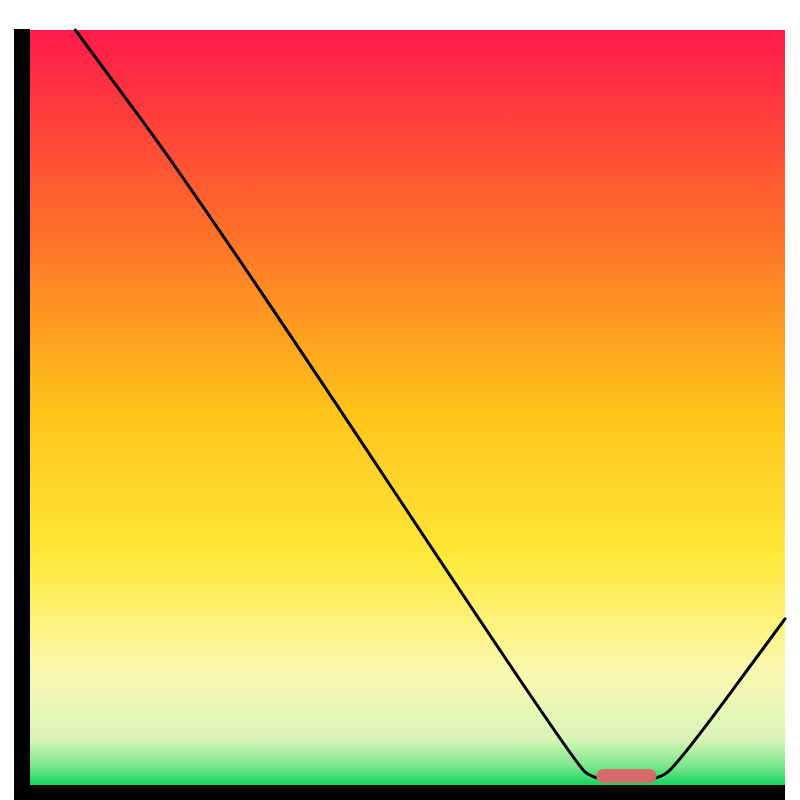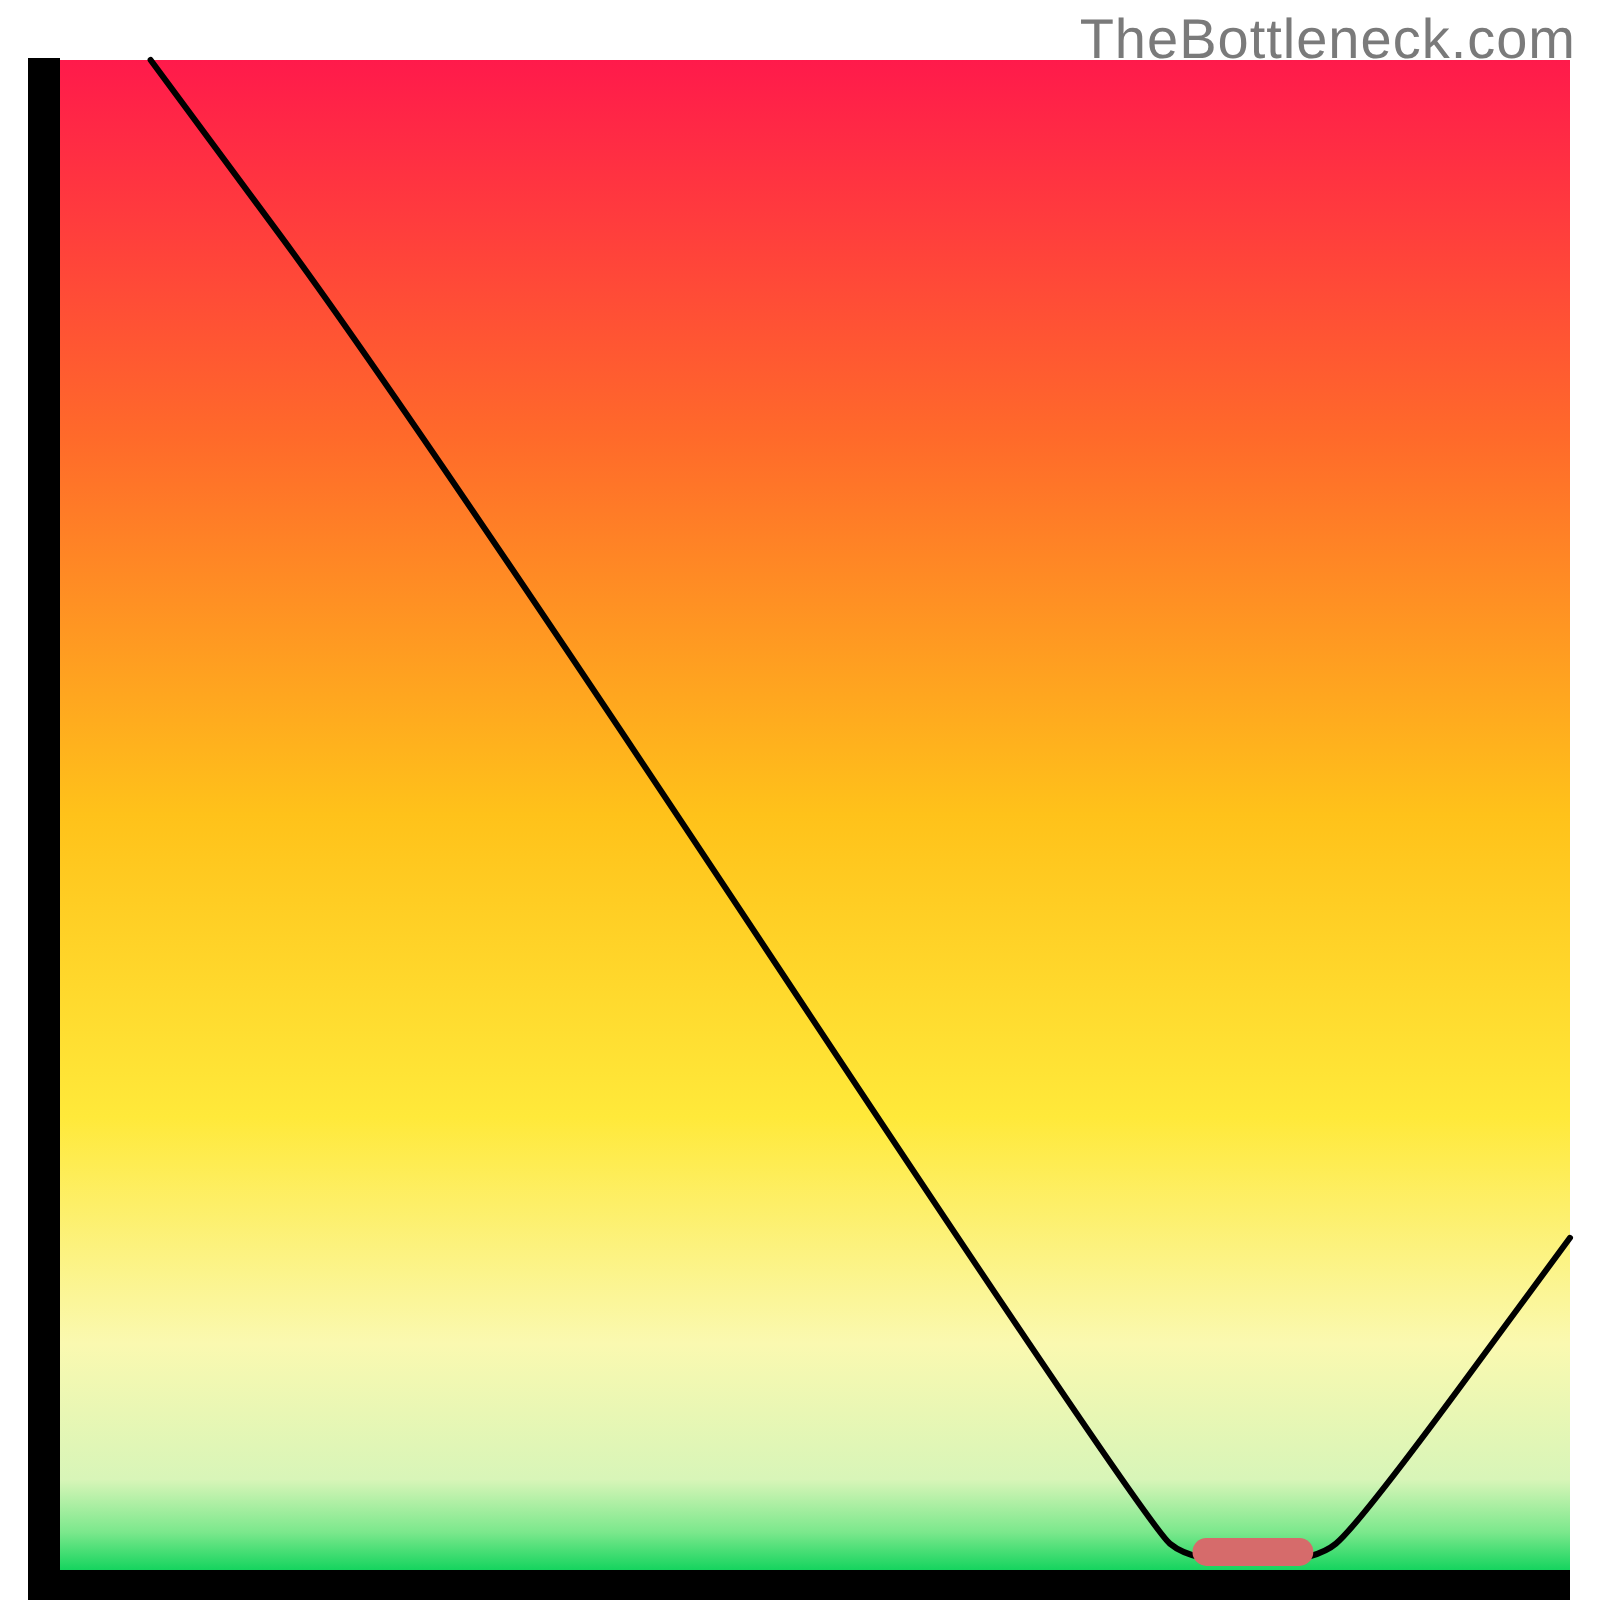--- a/index.html
+++ b/index.html
@@ -28,21 +28,20 @@
     pointer-events: none;
   }
   svg {
     display: block;
   }
 </style>
 </head>
 <body>
 
 <div class="chart-wrap">
-  <div class="watermark">TheBottleneck.com</div>
 
   <svg id="chart-svg" width="800" height="800" viewBox="0 0 800 800">
     <defs>
       <linearGradient id="bg-grad" x1="0" y1="0" x2="0" y2="1">
           <stop offset="0%" stop-color="#ff1a4b"></stop>
           <stop offset="25%" stop-color="#ff6a2a"></stop>
           <stop offset="50%" stop-color="#ffc21a"></stop>
           <stop offset="70%" stop-color="#ffe93a"></stop>
           <stop offset="85%" stop-color="#faf9b0"></stop>
           <stop offset="94%" stop-color="#d8f5b8"></stop>

